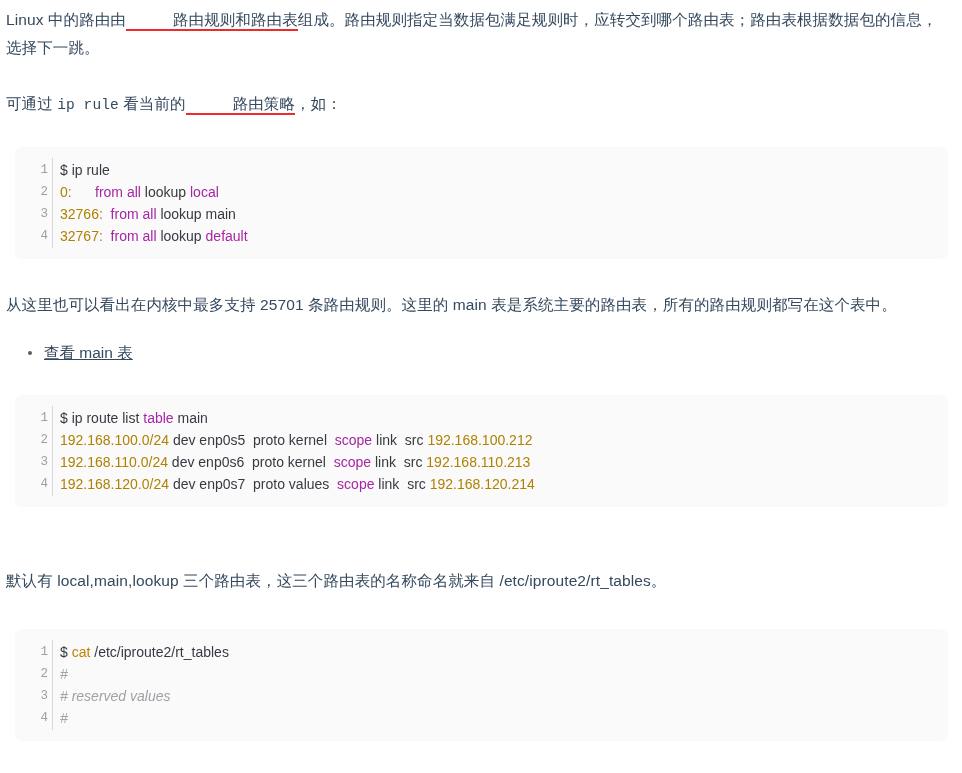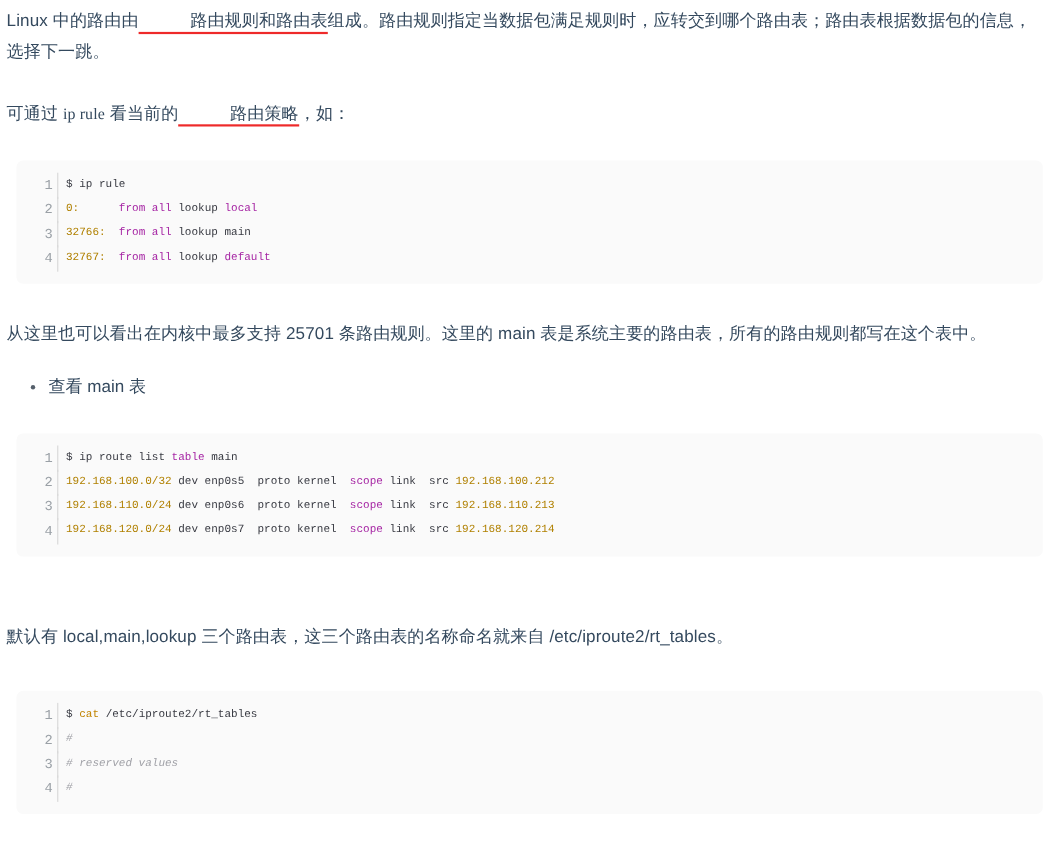--- a/index.html
+++ b/index.html
@@ -40,36 +40,37 @@
 
   
   .redul {
     border-bottom: 2.5px solid #ee2a2a;
     padding-bottom: 1px;
     padding-left: 47px;
   }
 
   
   .inline-mono {
-    font-family: Liberation Serif, serif;
+    font-family: Liberation Mono, monospace;
     font-size: 14.5px;
     color: #34495e;
   }
 
   
   ul.bullets {
     margin: 0;
     padding: 0 0 0 38px;
     list-style: none;
   }
   ul.bullets li {
     font-size: 15.5px;
     line-height: 28px;
     color: #34495e;
     position: relative;
+    text-decoration: underline;
   }
   ul.bullets li::before {
     content: "";
     position: absolute;
     left: -16px;
     top: 12px;
     width: 4px;
     height: 4px;
     border-radius: 50%;
     background: #555f6b;
@@ -111,22 +112,22 @@
   .divider::after {
     content: "";
     position: absolute;
     left: 4px;
     top: -1px;
     bottom: -1px;
     width: 1px;
     background: #d7d7d7;
   }
   .codeline {
-    font-family: Liberation Mono, monospace;
-    font-size: 10px;
+    font-family: Liberation Sans, sans-serif;
+    font-size: 14px;
     line-height: 22px;
     white-space: pre;
     color: #383a42;
     padding-left: 3px;
     position: relative;
   }
 
   
   .t-plain   { color: #383a42; }
   .t-num     { color: #b08000; }
@@ -190,31 +191,31 @@
 
   <div class="codeblock">
       <div class="code-row">
         <div class="gutter">1</div>
         <div class="divider"></div>
         <div class="codeline"><span class="t-plain">$ ip route list </span><span class="t-kw">table</span><span class="t-plain"> main</span></div>
       </div>
       <div class="code-row">
         <div class="gutter">2</div>
         <div class="divider"></div>
-        <div class="codeline"><span class="t-num">192.168.100.0/32</span><span class="t-plain"> dev enp0s5  proto kernel  </span><span class="t-kw">scope</span><span class="t-plain"> link  src </span><span class="t-num">192.168.100.212</span></div>
+        <div class="codeline"><span class="t-num">192.168.100.0/24</span><span class="t-plain"> dev enp0s5  proto kernel  </span><span class="t-kw">scope</span><span class="t-plain"> link  src </span><span class="t-num">192.168.100.212</span></div>
       </div>
       <div class="code-row">
         <div class="gutter">3</div>
         <div class="divider"></div>
         <div class="codeline"><span class="t-num">192.168.110.0/24</span><span class="t-plain"> dev enp0s6  proto kernel  </span><span class="t-kw">scope</span><span class="t-plain"> link  src </span><span class="t-num">192.168.110.213</span></div>
       </div>
       <div class="code-row">
         <div class="gutter">4</div>
         <div class="divider"></div>
-        <div class="codeline"><span class="t-num">192.168.120.0/24</span><span class="t-plain"> dev enp0s7  proto kernel  </span><span class="t-kw">scope</span><span class="t-plain"> link  src </span><span class="t-num">192.168.120.214</span></div>
+        <div class="codeline"><span class="t-num">192.168.120.0/24</span><span class="t-plain"> dev enp0s7  proto values  </span><span class="t-kw">scope</span><span class="t-plain"> link  src </span><span class="t-num">192.168.120.214</span></div>
       </div>
     </div>
 
   <div class="spacer-40"></div>
 
 
   <div class="spacer-20"></div>
 
   <p class="para">默认有 local,main,lookup 三个路由表，这三个路由表的名称命名就来自 /etc/iproute2/rt_tables。</p>
 

